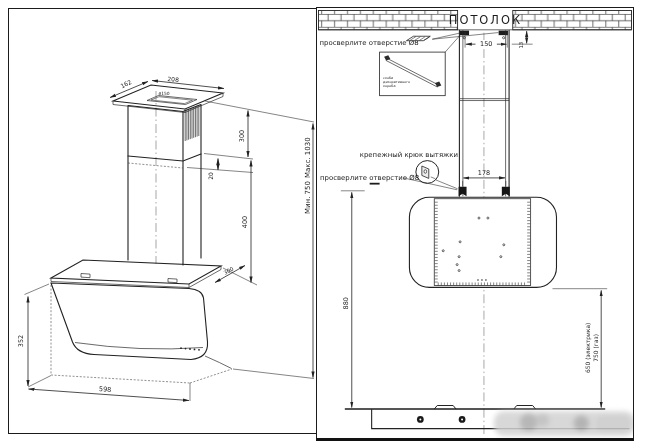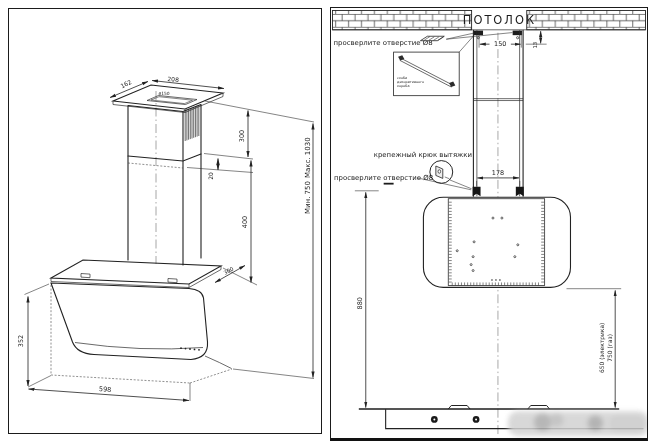--- a/index.html
+++ b/index.html
@@ -1,20 +1,20 @@
 <!DOCTYPE html>
 <html><head>
 <meta charset="utf-8">
 <style>
   html,body{margin:0;padding:0;background:#ffffff;}
   .canvas{position:relative;width:654px;height:448px;background:#ffffff;overflow:hidden;
           font-family:"DejaVu Sans",sans-serif;}
   .panel{position:absolute;box-sizing:border-box;background:#fff;overflow:hidden;}
   #left-panel{left:8px;top:8px;width:314px;height:426px;border:1.5px solid #1b1b1b;}
-  #right-panel{left:330px;top:7px;width:318px;height:434px;border:1.5px solid #1b1b1b;border-bottom:3px solid #121212;text-align:center;}
+  #right-panel{left:316px;top:7px;width:318px;height:434px;border:1.5px solid #1b1b1b;border-bottom:3px solid #121212;text-align:center;}
   svg{display:block;width:100%;height:100%;}
   svg text{fill:#1c1c1c;font-family:"DejaVu Sans",sans-serif;}
   .ln{stroke:#222;stroke-width:1.1;fill:none;stroke-linecap:round;}
   .thin{stroke:#2a2a2a;stroke-width:.7;fill:none;}
   .ext{stroke:#333;stroke-width:.6;fill:none;}
   .dim{stroke:#222;stroke-width:.8;fill:none;}
   .dash{stroke:#444;stroke-width:.6;fill:none;stroke-dasharray:2 1.6;}
   .cl{stroke:#8a8a8a;stroke-width:.75;fill:none;stroke-dasharray:9 3 1.5 3;}
 </style>
 </head>

